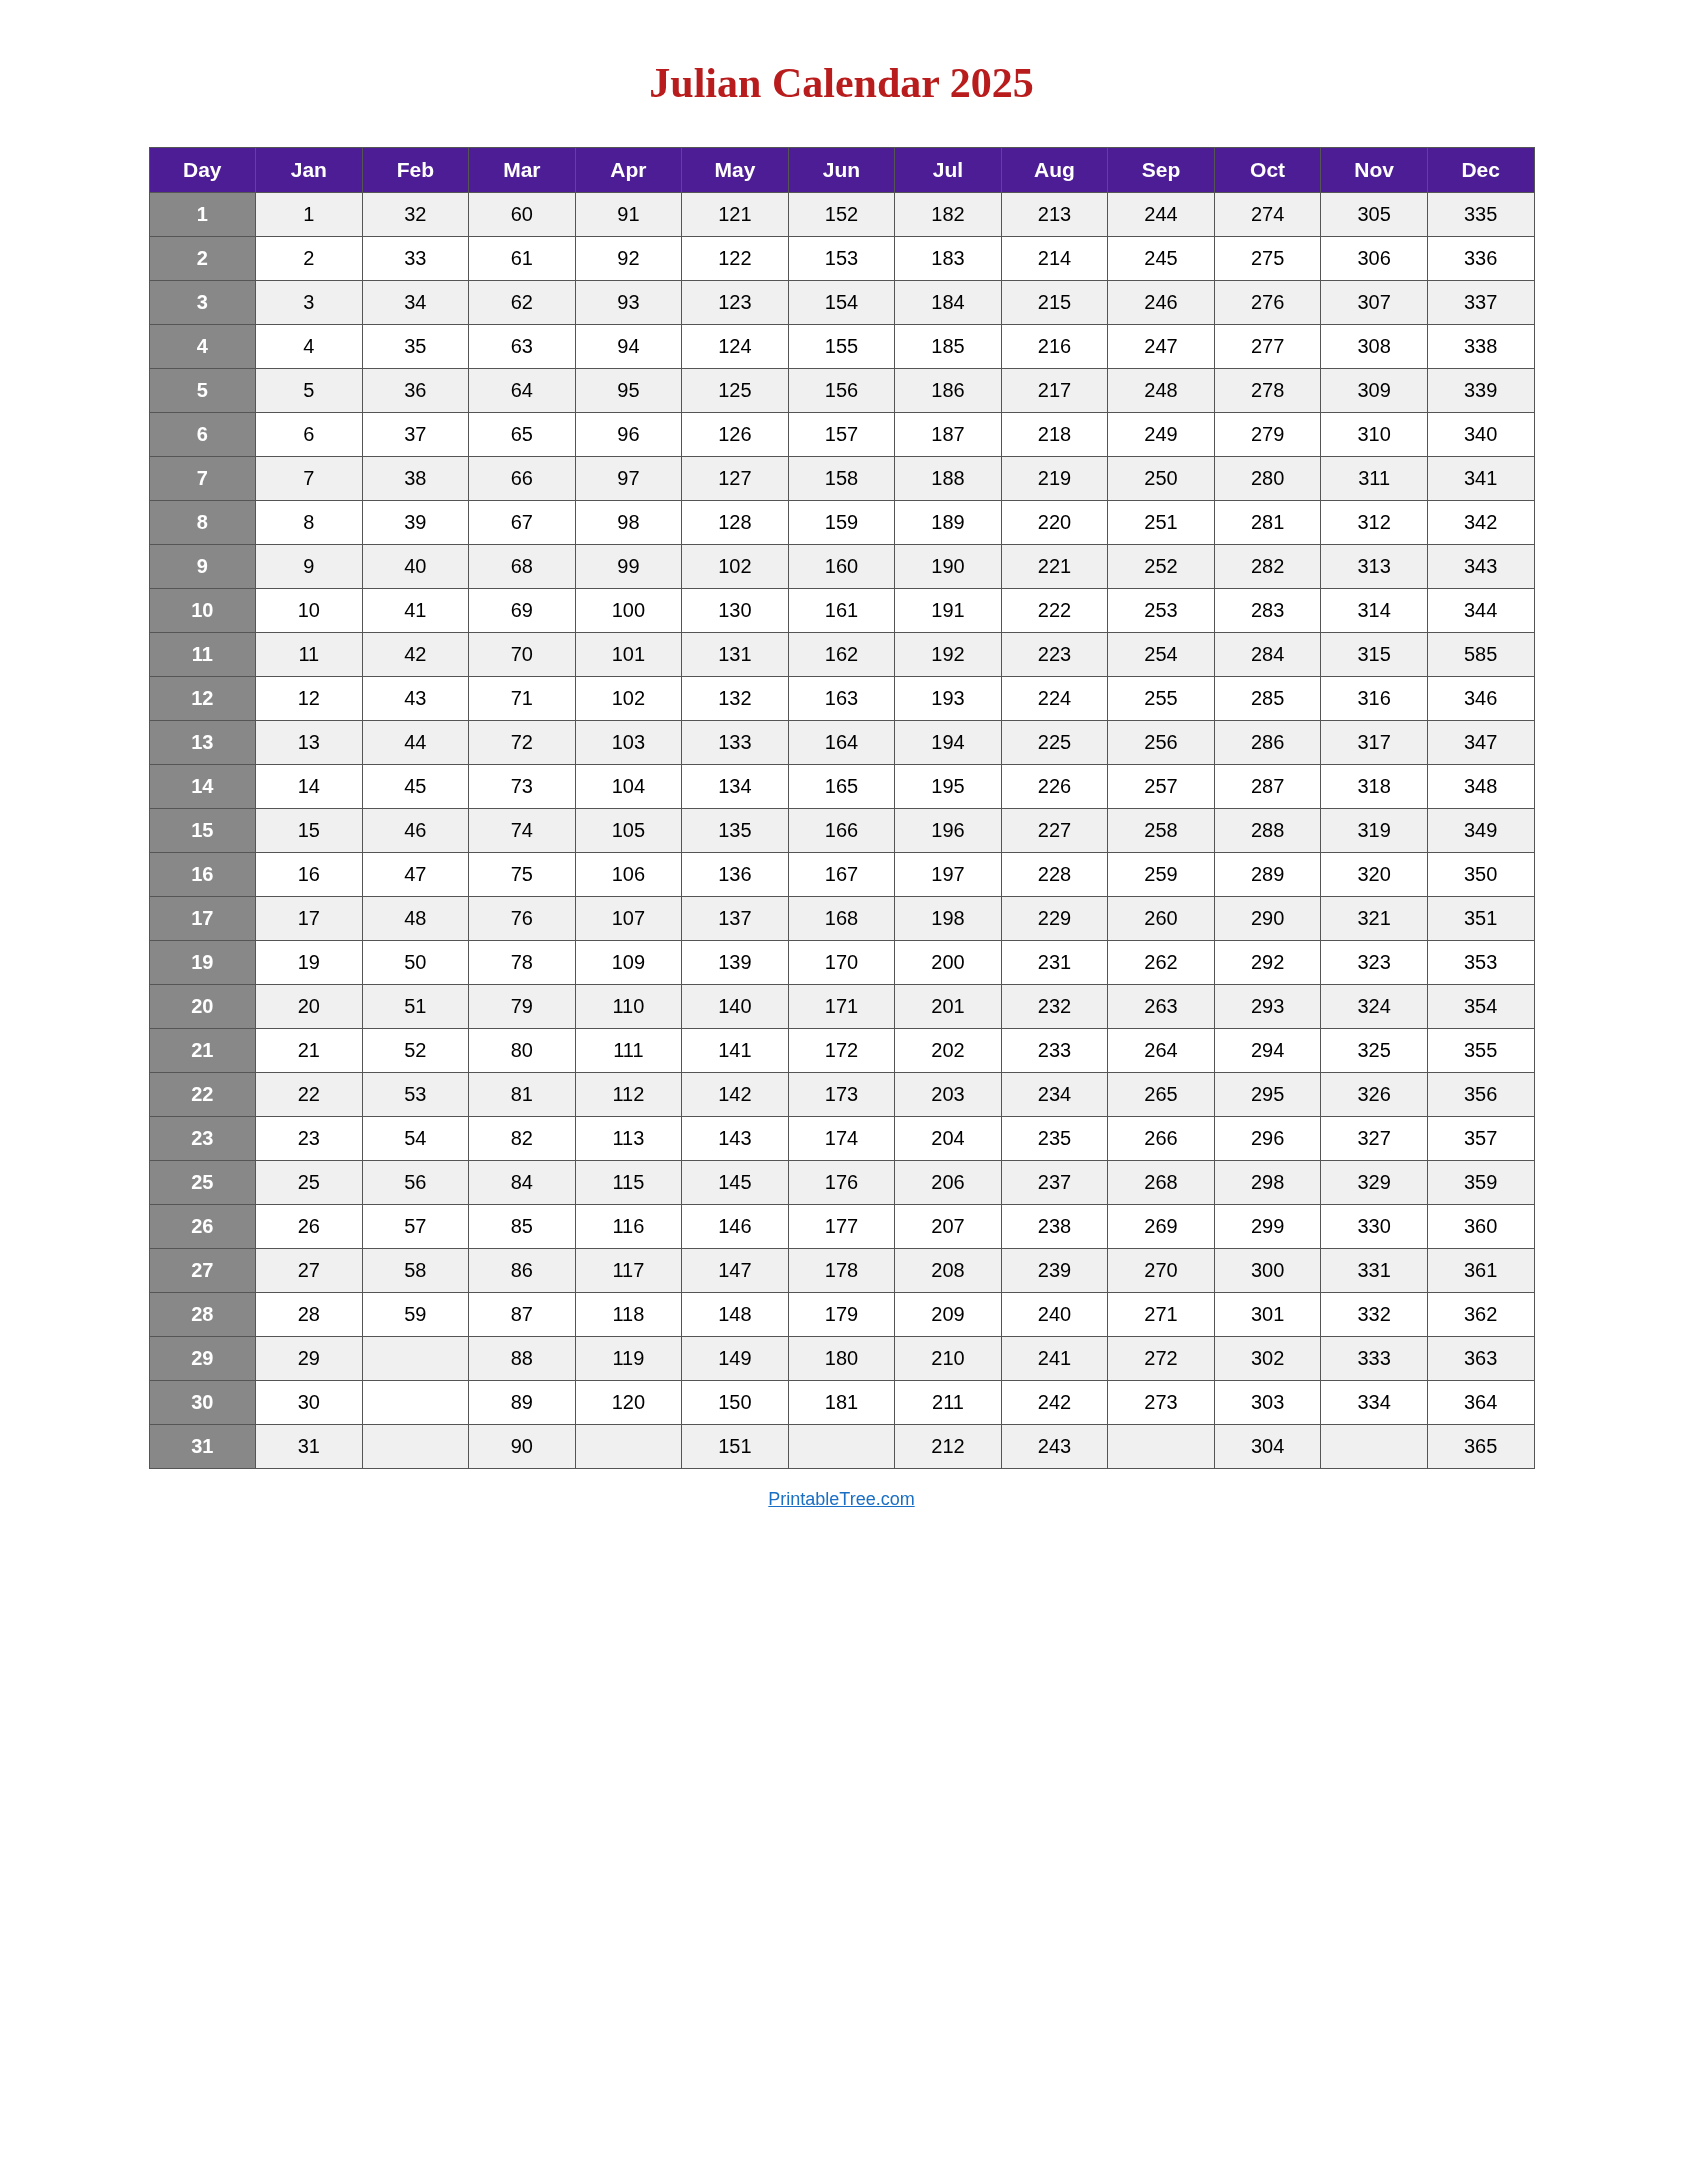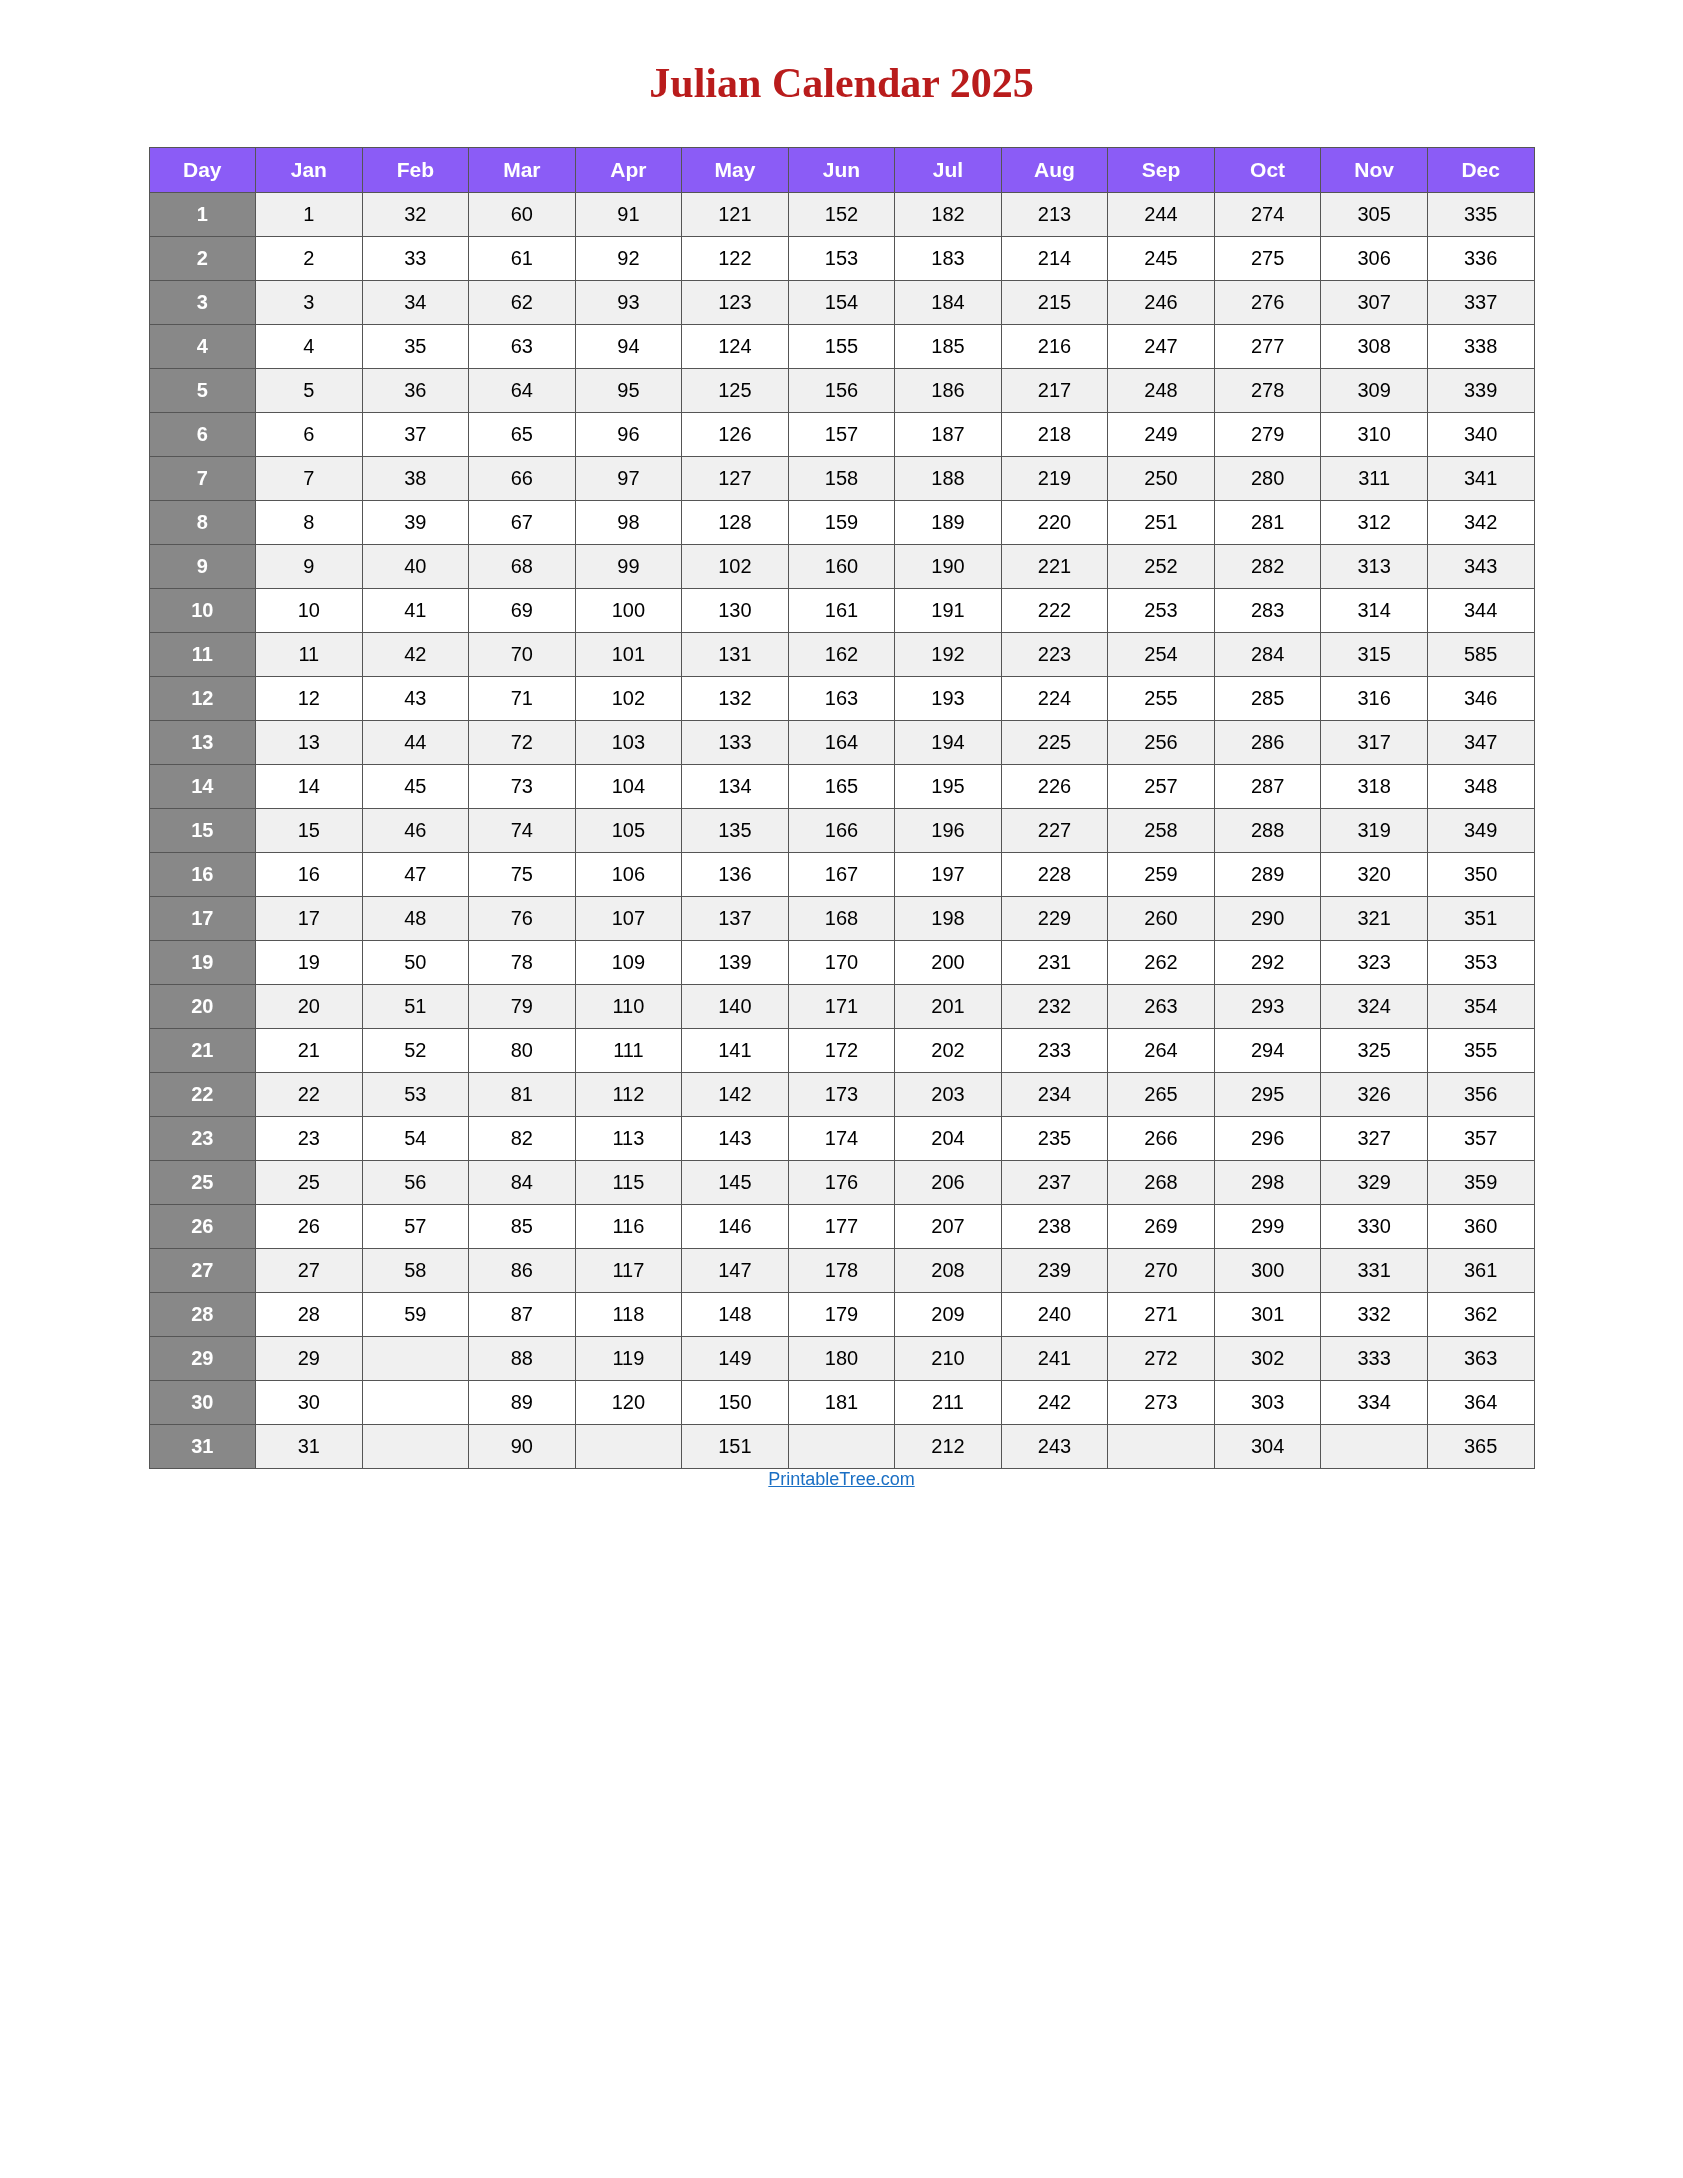--- a/index.html
+++ b/index.html
@@ -25,37 +25,38 @@
       width: 1386px;
     }
     th, td {
       border: 1px solid #555;
       text-align: center;
       padding: 10px 6px;
       font-size: 20px;
       min-width: 89px;
     }
     thead tr th {
-      background-color: #8b5cf6;
+      background-color: #4c1d95;
       color: #ffffff;
       font-weight: bold;
       font-size: 21px;
     }
     tbody tr:nth-child(odd) td {
       background-color: #f0f0f0;
     }
     tbody tr:nth-child(even) td {
       background-color: #ffffff;
     }
     tbody tr td:first-child {
       background-color: #888;
       color: #ffffff;
       font-weight: bold;
     }
     .footer-link {
+      margin-top: 20px;
       font-size: 18px;
       color: #1a6fc4;
       text-decoration: underline;
     }
   </style>
 </head>
 <body>
 
 <h1>Julian Calendar 2025</h1>
 

